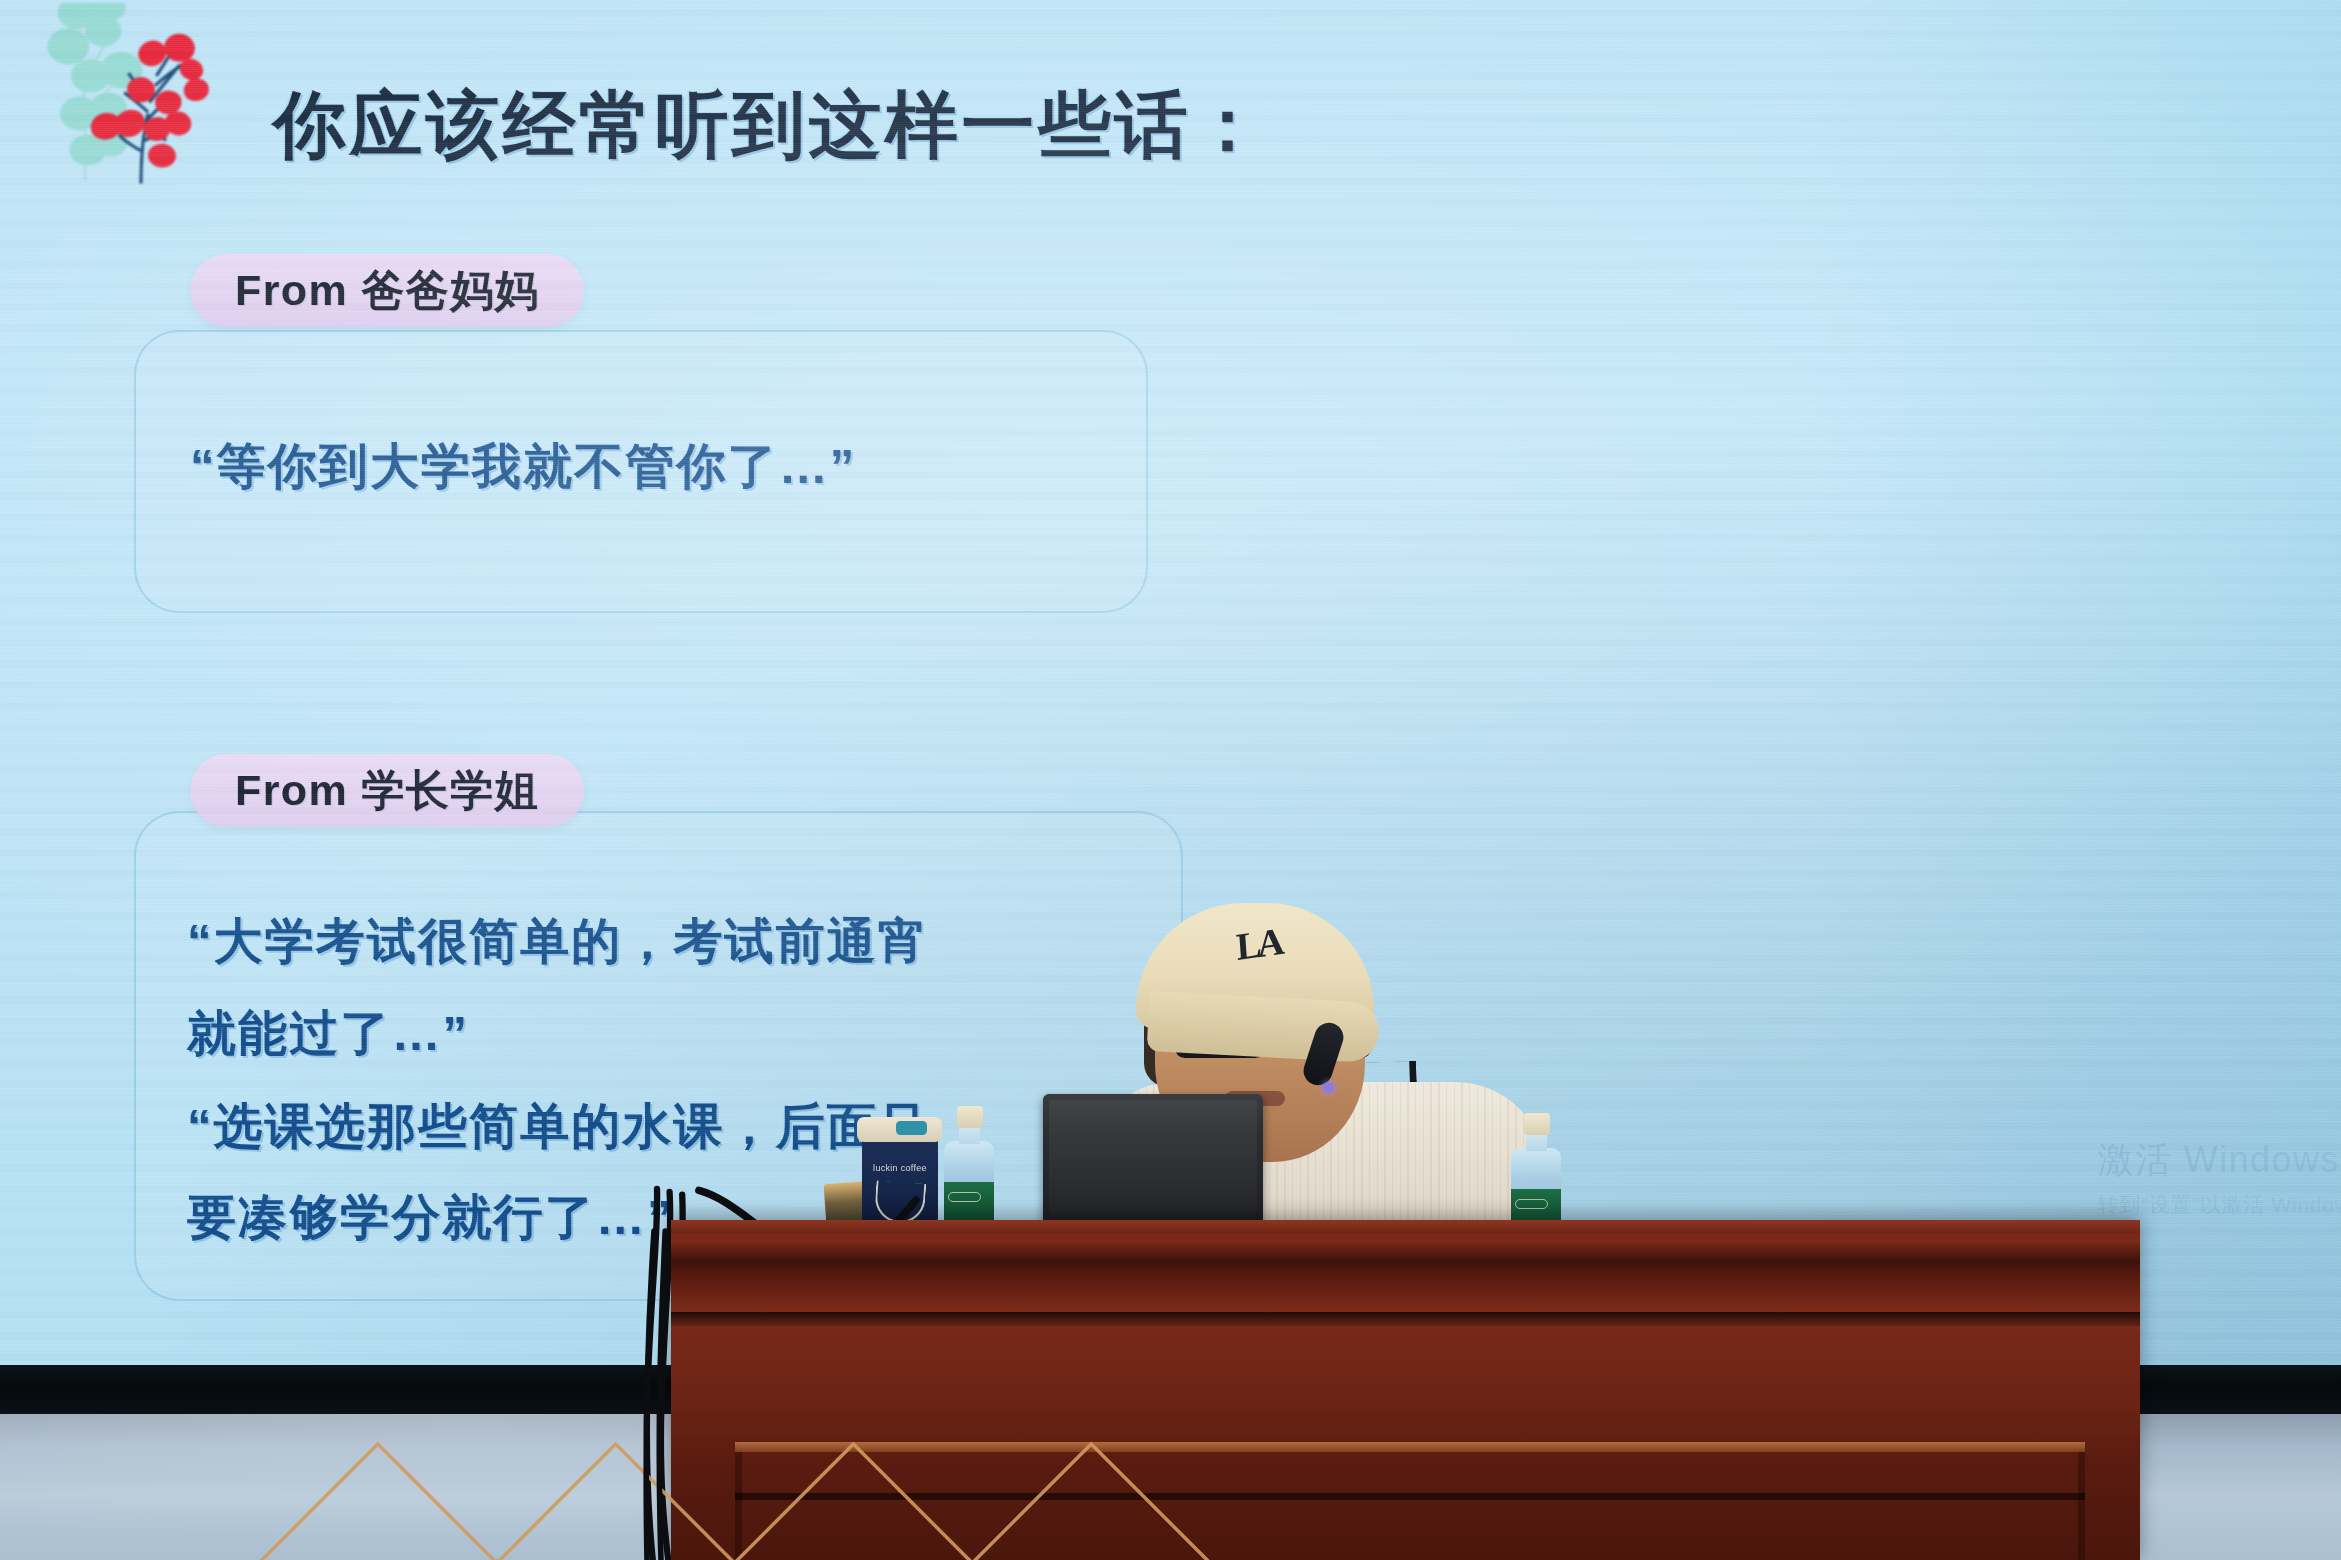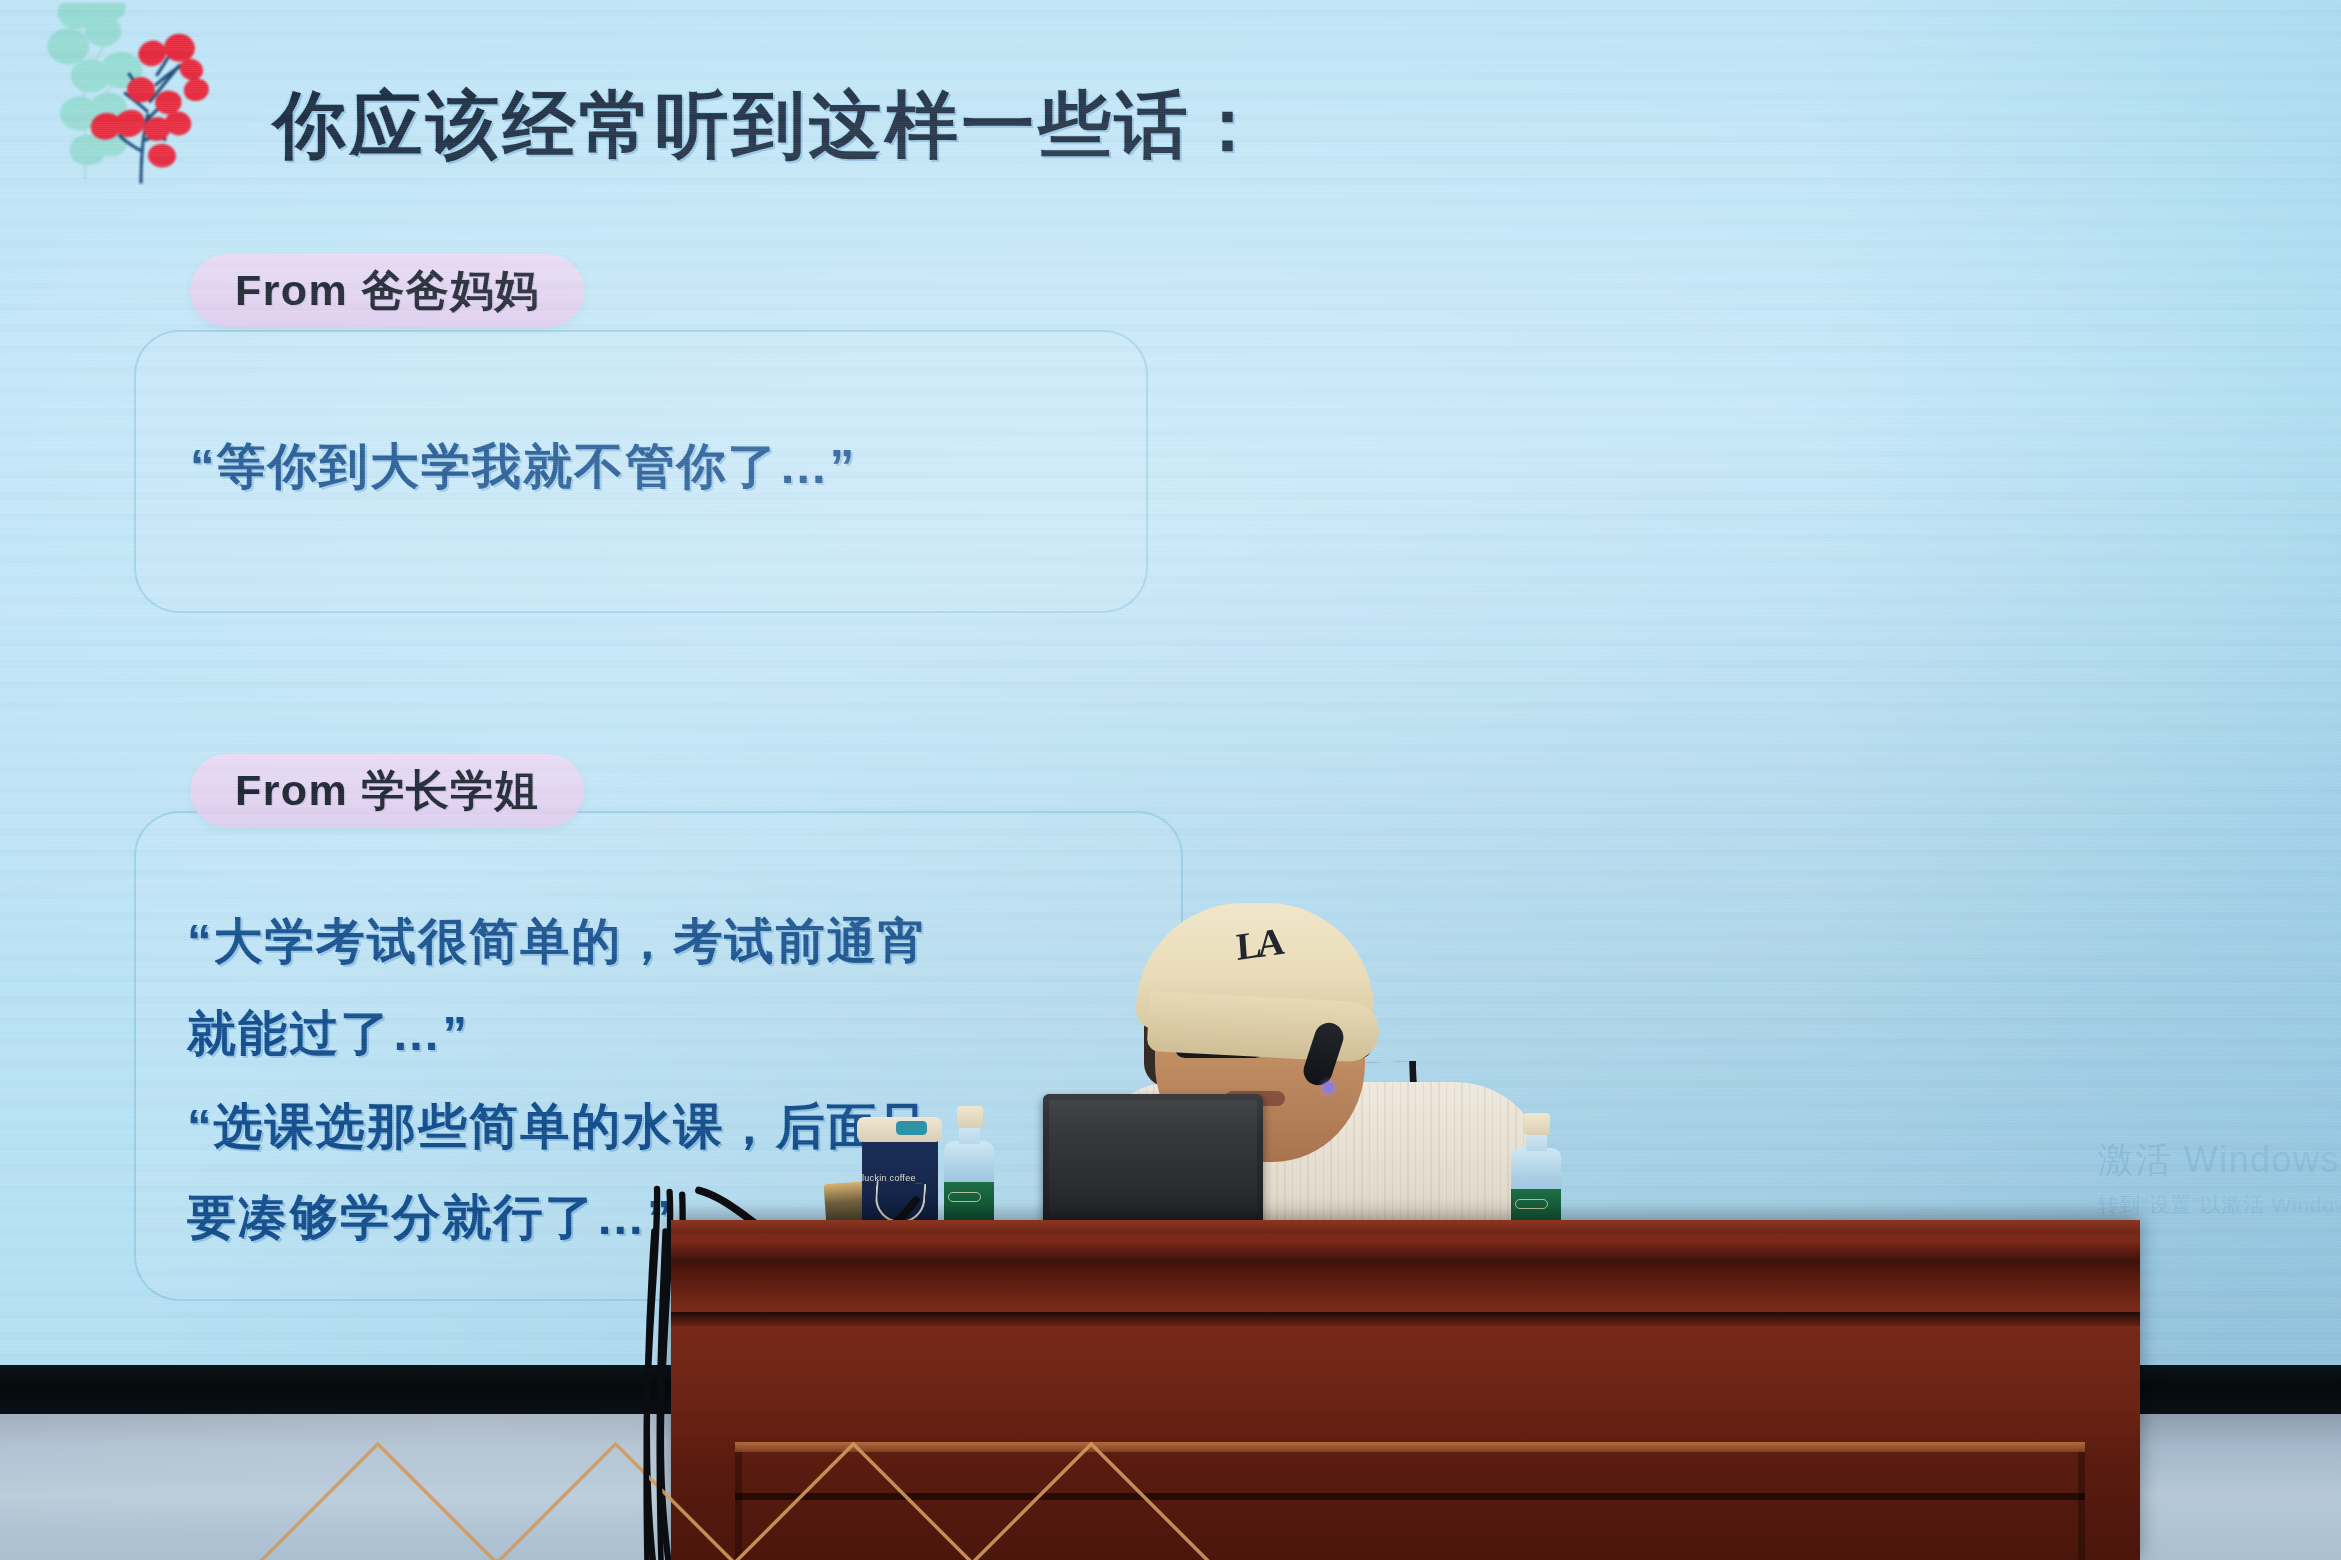--- a/index.html
+++ b/index.html
@@ -267,21 +267,21 @@
   .coffee-tab{
     position:absolute; left:34px; top:4.2px; width:31px; height:14px;
     background:#2f93a8; border-radius:4.2px;
   }
   .coffee-cup{
     position:absolute; left:0; top:22.4px; width:76px; height:86px;
     background:linear-gradient(180deg,#1c2f58 0%,#16274c 60%,#101d3b 100%);
     border-radius:2.1px 2.1px 7px 7px;
   }
   .coffee-brand{
-    position:absolute; left:0; top:34px; width:76px; text-align:left;
+    position:absolute; left:0; top:24px; width:76px; text-align:center;
     color:#e7e2d4; font-size:9px; letter-spacing:0.3px; opacity:.95;
   }
   .coffee-deer{
     position:absolute; left:12.6px; top:43px; width:50px; height:41px;
     border:2.1px solid #e8e1cf; border-top:none; border-radius:0 0 26.6px 26.6px;
     opacity:.9; transform:rotate(4deg);
   }
   .bottle{ position:absolute; width:50px; height:119px;}
   #bottle-left{ left:944px; top:1106px;}
   #bottle-right{ left:1511px; top:1113px;}

